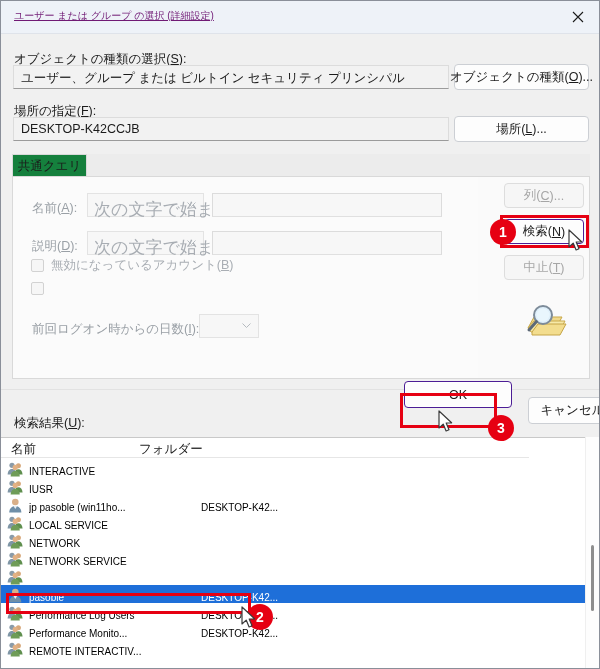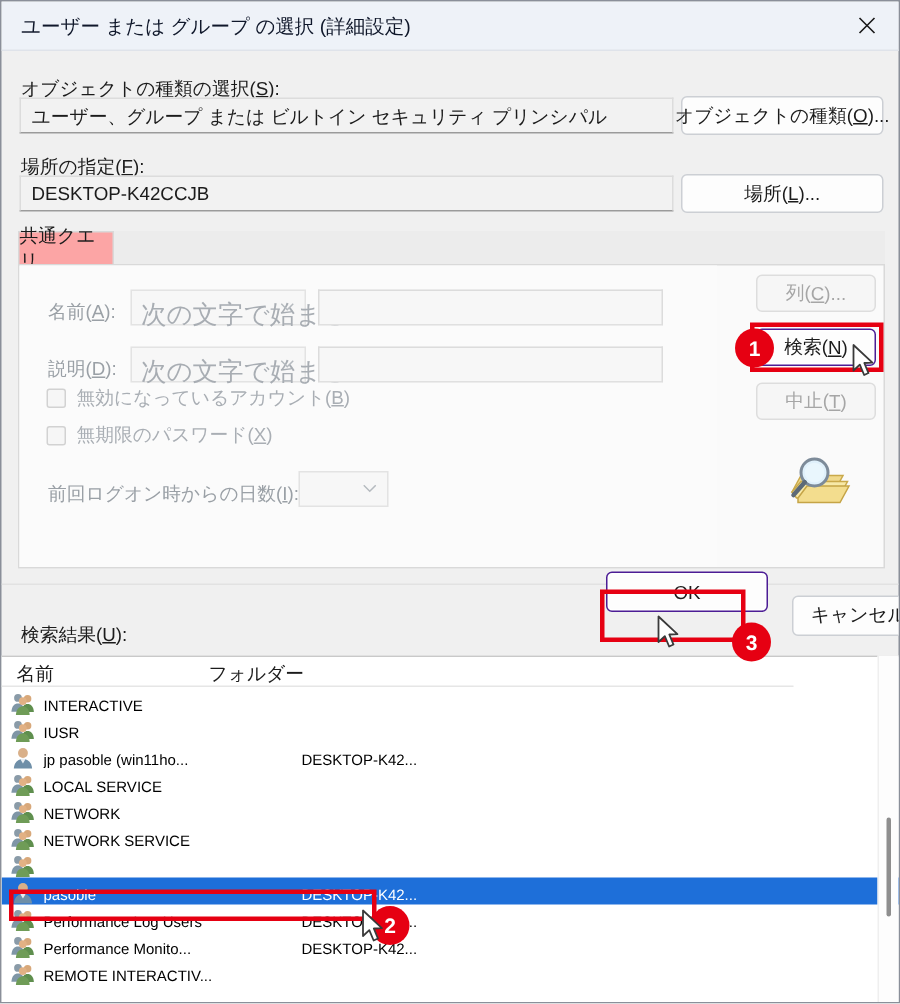--- a/index.html
+++ b/index.html
@@ -26,23 +26,24 @@
     position: absolute;
     left: 0; top: 0;
     width: 600px; height: 33px;
     background: #eef2f8;
     border-bottom: 1px solid #dfe3ea;
     box-sizing: border-box;
   }
   .titlebar-text {
     position: absolute;
     left: 13px; top: 8px;
-    font-size: 13px;
-    color: #0f172a;
-    white-space: nowrap;
+    font-size: 10px;
+    color: #701a75;
+    white-space: nowrap;
+    text-decoration: underline;
   }
   .close-btn {
     position: absolute;
     right: 0; top: 0;
     width: 46px; height: 32px;
     display: flex; align-items: center; justify-content: center;
     cursor: default;
   }
   .close-btn svg { display:block; }
 
@@ -95,22 +96,22 @@
   .tabstrip {
     position: absolute;
     left: 11px; top: 153px;
     width: 578px; height: 22px;
     background: #ececec;
     box-sizing: border-box;
   }
   .tab-active {
     position: absolute;
     left: 11px; top: 153px;
-    width: 64px; height: 23px;
-    background: #fca5a5;
+    width: 75px; height: 23px;
+    background: #15803d;
     border: 1px solid #d9d9d9;
     border-bottom: none;
     box-sizing: border-box;
     font-size: 12.5px;
     color: #1b1b1b;
     display: flex; align-items: center; justify-content: center;
     cursor: default;
   }
   .tabpanel {
     position: absolute;
@@ -300,21 +301,20 @@
     </svg>
   </div>
   <div class="field empty" style="left:211px; top:230px; width:230px; height:24px; border-bottom-color:#e0e0e0;"></div>
 
   <div class="cbrow" style="left:30px; top:256px;">
     <span class="cbox"></span>
     <span class="cbtext">無効になっているアカウント(<u>B</u>)</span>
   </div>
   <div class="cbrow" style="left:30px; top:281px;">
     <span class="cbox"></span>
-    <span class="cbtext">無期限のパスワード(<u>X</u>)</span>
   </div>
 
   <div class="lbl dim" style="left:31px; top:320px;">
     <span>前回ログオン時からの日数(<u>I</u>):</span>
   </div>
   <div class="combo" style="left:198px; top:313px; width:60px; height:24px;">
     <span></span>
     <svg class="caret" width="9" height="6" viewBox="0 0 9 6">
       <path d="M0.5 0.5 L4.5 4.5 L8.5 0.5" stroke="#b5babf" stroke-width="1" fill="none"></path>
     </svg>

